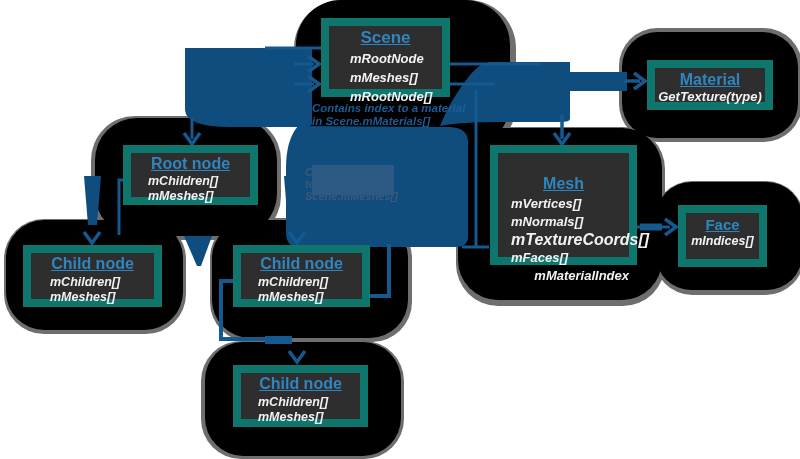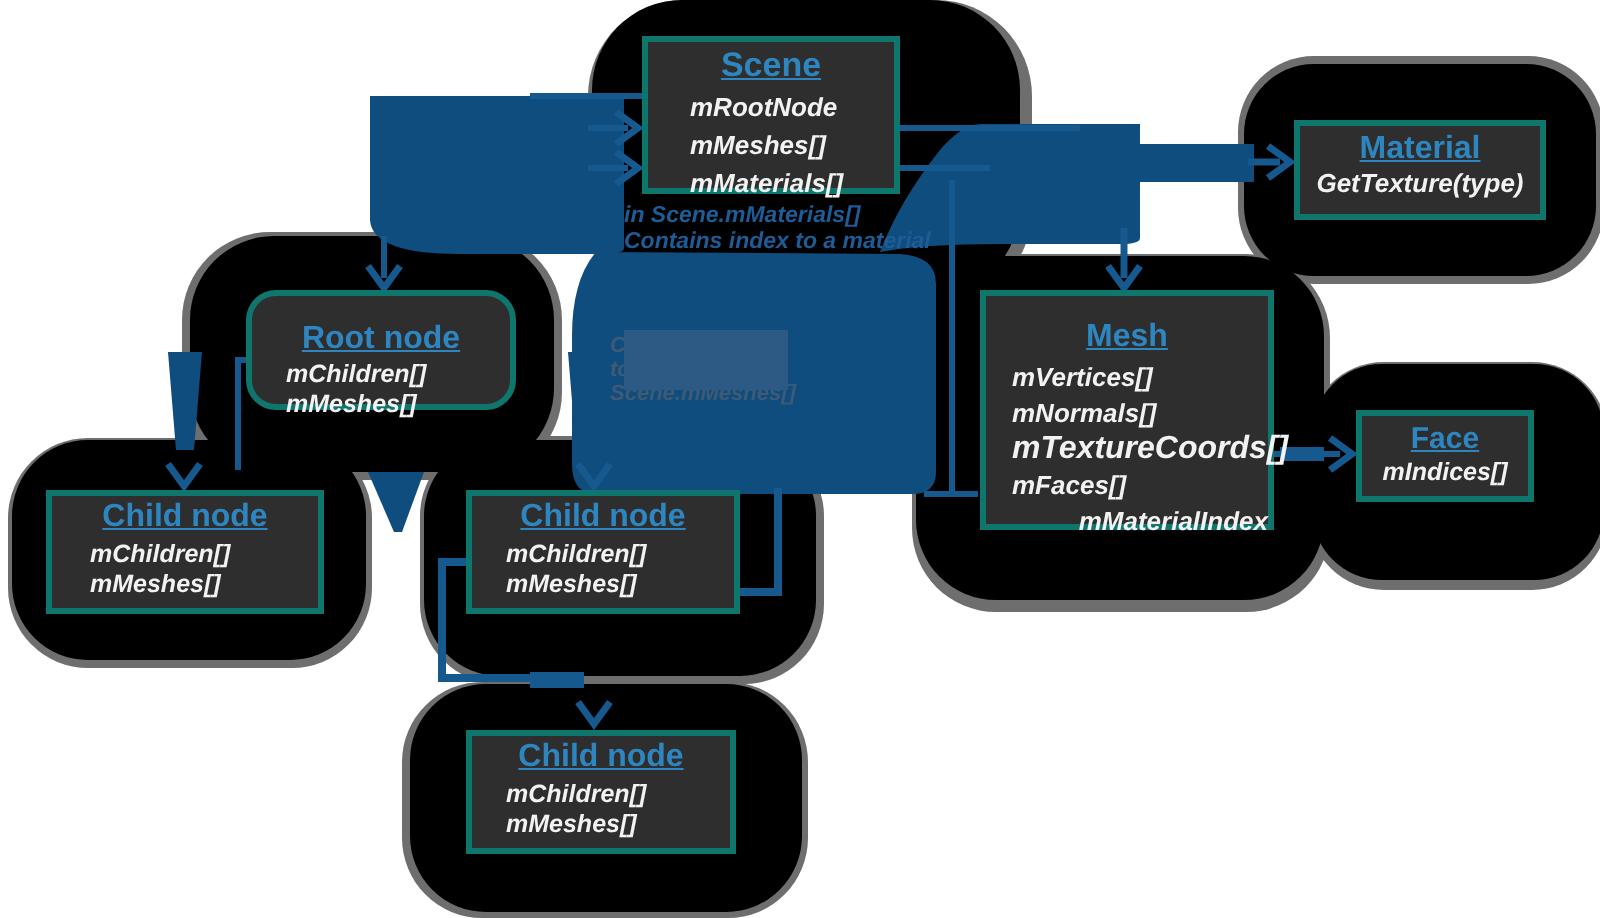--- a/index.html
+++ b/index.html
@@ -1,21 +1,21 @@
 <!DOCTYPE html>
 <html><head>
 <meta charset="utf-8">
 <style>
   html,body{margin:0;padding:0;background:#fff;}
   #stage{position:relative;width:800px;height:459px;background:#ffffff;overflow:hidden;
          font-family:"Liberation Sans",sans-serif;}
   .gblob{position:absolute;background:#6e6e6e;}
   .kblob{position:absolute;background:#000;}
   svg{position:absolute;left:0;top:0;}
-  .box{position:absolute;background:#2e2e2e;border:3px solid #0f766e;box-sizing:border-box;
+  .box{position:absolute;background:#2e2e2e;border:8px solid #0f766e;box-sizing:border-box;
        color:#f2f2f2;}
   .title{display:block;text-align:center;color:#2e86c1;font-weight:bold;
          text-decoration:underline;line-height:1.15;}
   .field{display:block;font-weight:bold;font-style:italic;white-space:nowrap;}
   .fields-center .field{text-align:center;}
   .note{position:absolute;font-weight:bold;font-style:italic;color:#1d5c96;
         font-size:11.5px;line-height:13px;white-space:nowrap;}
 </style>
 </head>
 <body>
@@ -81,51 +81,51 @@
       <path d="M554,133 L562,144 L570,133"></path>
       <path d="M184,133 L192,144 L200,133"></path>
       <path d="M84,232 L92,243 L100,232"></path>
       <path d="M289,232 L297,243 L305,232"></path>
       <path d="M289,351 L297,362 L305,351"></path>
       <path d="M665,219 L676,227 L665,235"></path>
     </g>
   </svg>
 
   <div class="note" style="left:312px;top:102px;">
+    <span style="display:block;">Contains index to a material</span>
     <span style="display:block;">in Scene.mMaterials[]</span>
-    <span style="display:block;">Contains index to a material</span>
   </div>
 
   <div class="box" style="left:321px;top:18px;width:129px;height:79px;padding:2px 0 0 0;">
     <span class="title" style="font-size:17px;margin-bottom:1px;">Scene</span>
     <span class="field" style="font-size:13px;line-height:19px;padding-left:21px;">mRootNode</span>
     <span class="field" style="font-size:13px;line-height:19px;padding-left:21px;">mMeshes[]</span>
-    <span class="field" style="font-size:13px;line-height:19px;padding-left:21px;">mMaterials[]</span>
+    <span class="field" style="font-size:13px;line-height:19px;padding-left:21px;">mRootNode[]</span>
   </div>
 
   <div class="box fields-center" style="left:647px;top:60px;width:126px;height:50px;padding-top:3px;">
     <span class="title" style="font-size:16px;">Material</span>
     <span class="field" style="font-size:13px;line-height:16px;">GetTexture(type)</span>
   </div>
 
-  <div class="box" style="left:490px;top:145px;width:147px;height:120px;padding-top:12px;">
+  <div class="box" style="left:490px;top:145px;width:147px;height:120px;padding-top:22px;">
     <span class="title" style="font-size:16px;margin-bottom:2px;">Mesh</span>
     <span class="field" style="font-size:13px;line-height:18px;padding-left:13px;">mVertices[]</span>
     <span class="field" style="font-size:13px;line-height:18px;padding-left:13px;">mNormals[]</span>
     <span class="field" style="font-size:16px;line-height:18px;padding-left:13px;">mTextureCoords[]</span>
     <span class="field" style="font-size:13px;line-height:18px;padding-left:13px;">mFaces[]</span>
     <span class="field" style="font-size:13px;line-height:18px;padding-left:13px;text-align:right;">mMaterialIndex</span>
   </div>
 
-  <div class="box fields-center" style="left:678px;top:205px;width:89px;height:46px;padding-top:3px;">
+  <div class="box fields-center" style="left:678px;top:205px;width:89px;height:62px;padding-top:3px;">
     <span class="title" style="font-size:15px;">Face</span>
     <span class="field" style="font-size:12.5px;line-height:16px;font-style:italic;">mIndices[]</span>
   </div>
 
-  <div class="box" style="left:123px;top:145px;width:135px;height:60px;padding-top:13px;border-radius:15px;">
+  <div class="box" style="left:123px;top:145px;width:135px;height:60px;padding-top:2px;">
     <span class="title" style="font-size:16px;margin-bottom:1px;">Root node</span>
     <span class="field" style="font-size:12.5px;line-height:15px;padding-left:17px;">mChildren[]</span>
     <span class="field" style="font-size:12.5px;line-height:15px;padding-left:17px;">mMeshes[]</span>
   </div>
 
   <div class="box" style="left:23px;top:245px;width:139px;height:62px;padding-top:2px;">
     <span class="title" style="font-size:16px;margin-bottom:2px;">Child node</span>
     <span class="field" style="font-size:12.5px;line-height:15px;padding-left:19px;">mChildren[]</span>
     <span class="field" style="font-size:12.5px;line-height:15px;padding-left:19px;">mMeshes[]</span>
   </div>

